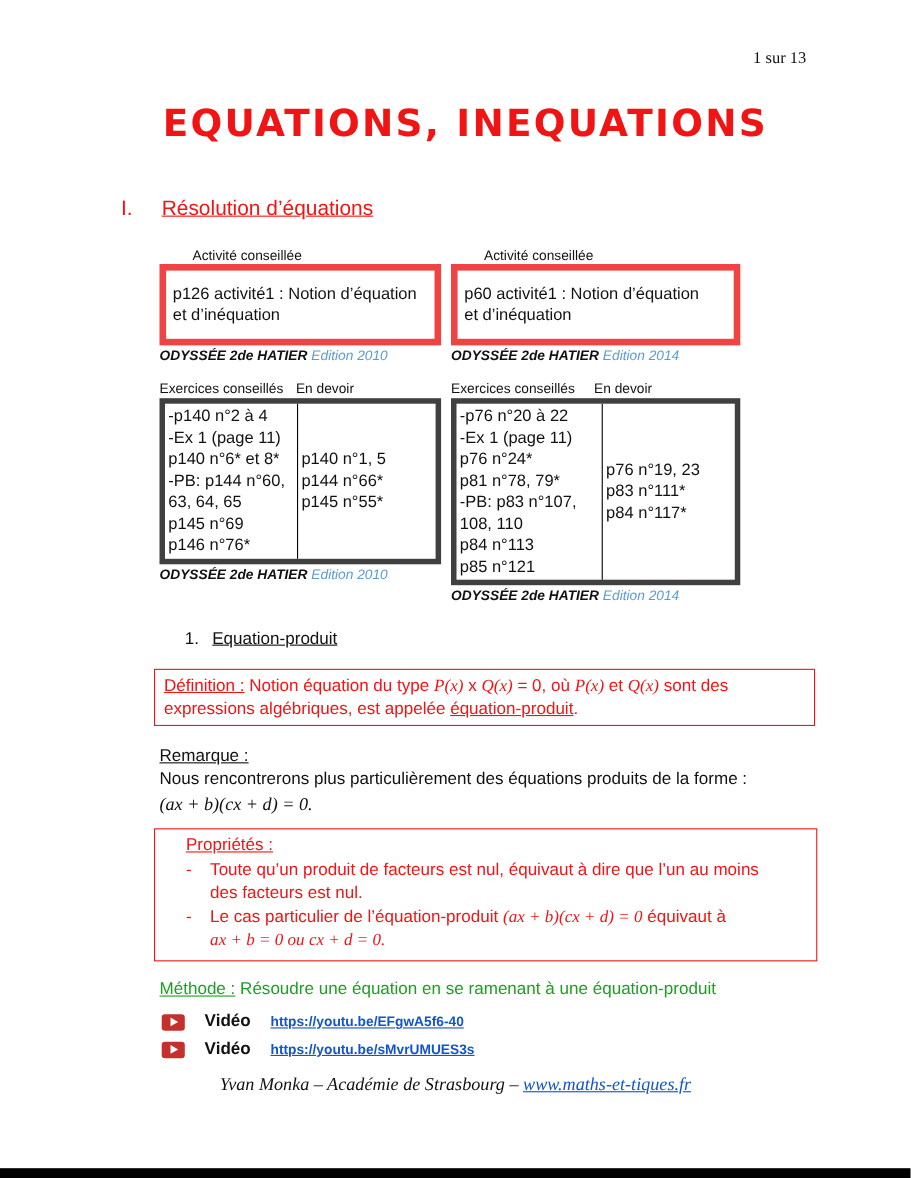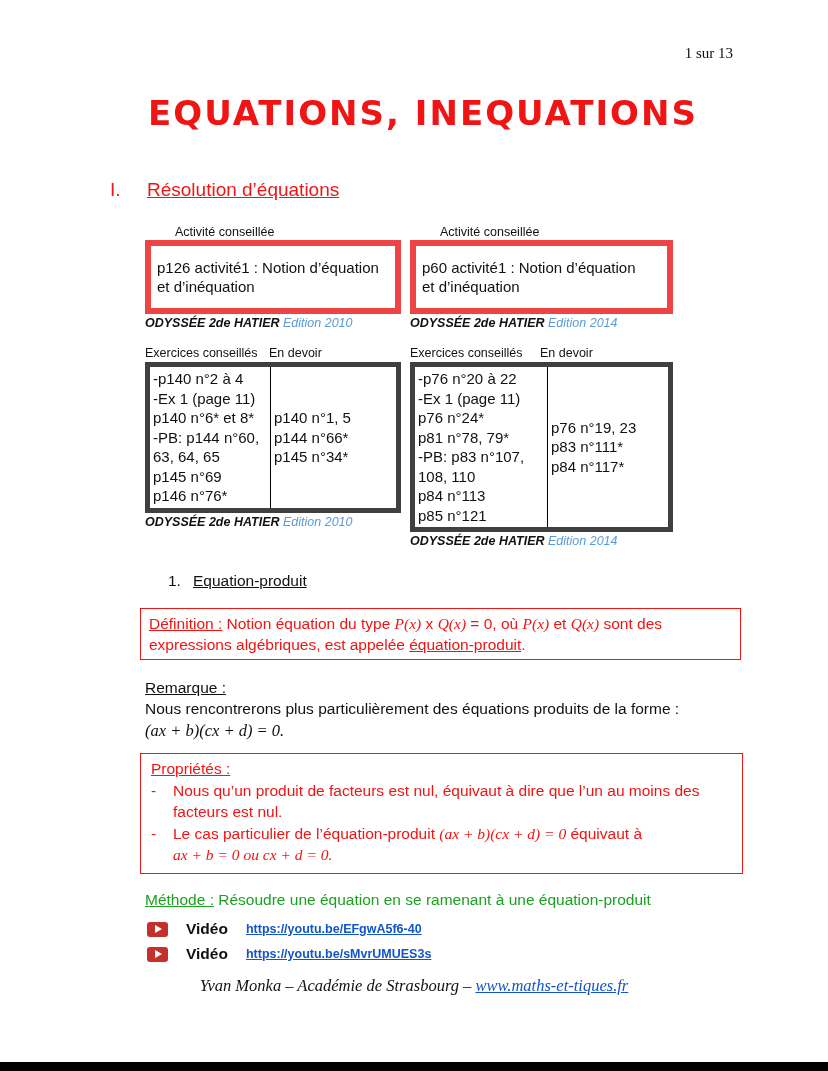--- a/index.html
+++ b/index.html
@@ -43,21 +43,21 @@
   .u{text-decoration:underline}
   .math{font-family:"Liberation Serif",serif;font-style:italic}
 
   .def-box{margin:18px 0 0 -5px;width:601px;border:1.5px solid var(--accent_red,#f01414);
            padding:4px 8px;font-size:15.5px;line-height:21px;color:var(--accent_red,#f01414)}
 
   .remark{margin-top:17px;font-size:15.5px;line-height:21px}
   .remark .math-line{font-size:16.5px;margin-top:1px}
 
   .prop-box{margin:12px 0 0 -5px;width:603px;border:1.5px solid var(--accent_red,#f01414);
-            padding:4px 10px 8px;font-size:15.5px;line-height:21px;color:var(--accent_red,#f01414)}
+            padding:4px 28px 8px;font-size:15.5px;line-height:21px;color:var(--accent_red,#f01414)}
   .bullet{display:flex;margin-top:1px}
   .bullet .dash{width:22px;flex:none}
   .bullet .btext{flex:1}
 
   .method-line{margin-top:17px;font-size:15.5px;color:var(--method_green,#1ca021)}
 
   .video-line{display:flex;align-items:center;gap:18px;margin:11px 0 0 2px}
   .video-line + .video-line{margin-top:7px}
   .yt-icon{width:21px;height:15px;background:var(--youtube_red,#c4302b);border-radius:3px;
            display:inline-flex;align-items:center;justify-content:center;flex:none}
@@ -130,21 +130,21 @@
               <div class="tline">-Ex 1 (page 11)</div>
               <div class="tline">p140 n°6* et 8*</div>
               <div class="tline">-PB: p144 n°60,</div>
               <div class="tline">63, 64, 65</div>
               <div class="tline">p145 n°69</div>
               <div class="tline">p146 n°76*</div>
             </div>
           <div class="c2">
               <div class="tline">p140 n°1, 5</div>
               <div class="tline">p144 n°66*</div>
-              <div class="tline">p145 n°34*</div>
+              <div class="tline">p145 n°55*</div>
             </div>
         </div>
         <div class="source-line">
           <span class="src">ODYSSÉE 2de HATIER</span>
           <span class="edition">Edition 2010</span>
         </div>
       </div>
       <div class="col-right">
         <div class="table-headers">
           <span class="h1">Exercices conseillés</span>
@@ -185,21 +185,21 @@
     <div class="remark">
       <div class="u">Remarque :</div>
       <div>Nous rencontrerons plus particulièrement des équations produits de la forme :</div>
       <div class="math math-line">(ax + b)(cx + d) = 0.</div>
     </div>
 
     <div class="prop-box">
       <div class="u">Propriétés :</div>
       <div class="bullet">
         <span class="dash">-</span>
-        <div class="btext">Nous qu’un produit de facteurs est nul, équivaut à dire que l’un au moins des facteurs est nul.</div>
+        <div class="btext">Toute qu’un produit de facteurs est nul, équivaut à dire que l’un au moins des facteurs est nul.</div>
       </div>
       <div class="bullet">
         <span class="dash">-</span>
         <div class="btext">
           <span>Le cas particulier de l’équation-produit </span><span class="math">(ax + b)(cx + d) = 0</span><span> équivaut  à</span>
           <div class="math">ax + b = 0  ou  cx + d = 0.</div>
         </div>
       </div>
     </div>
 

